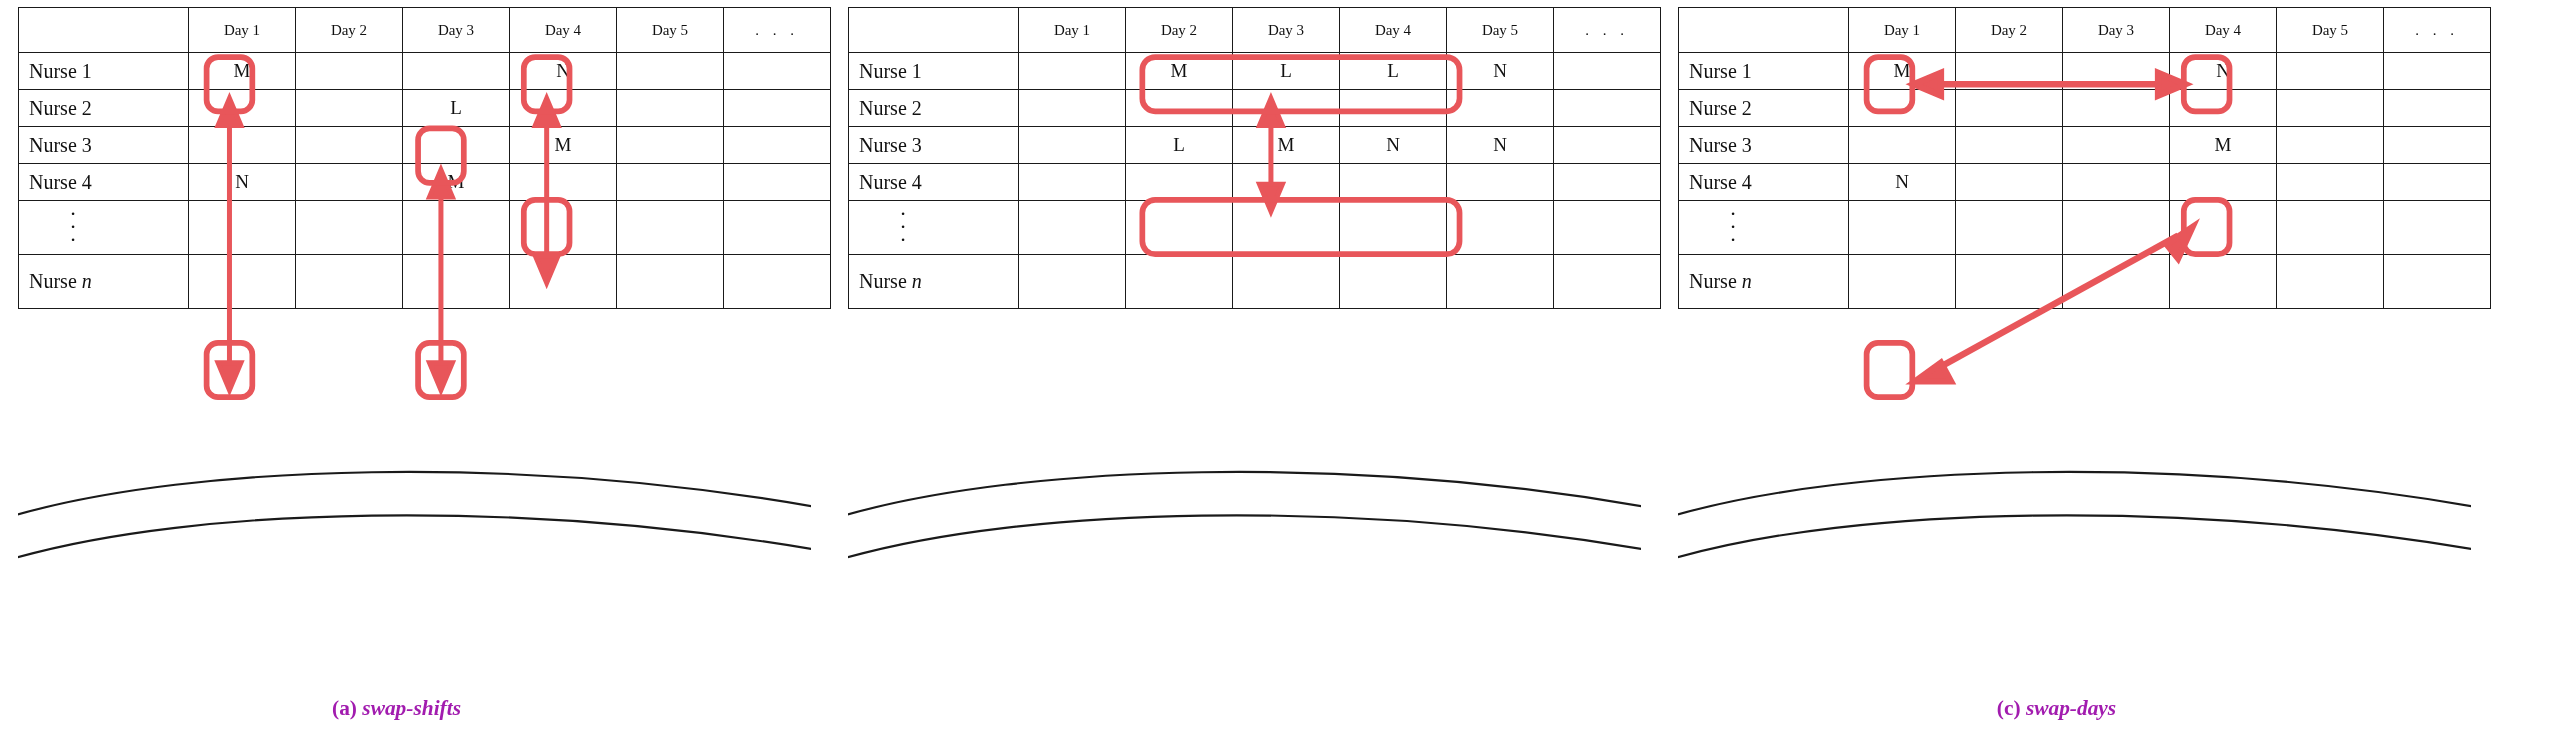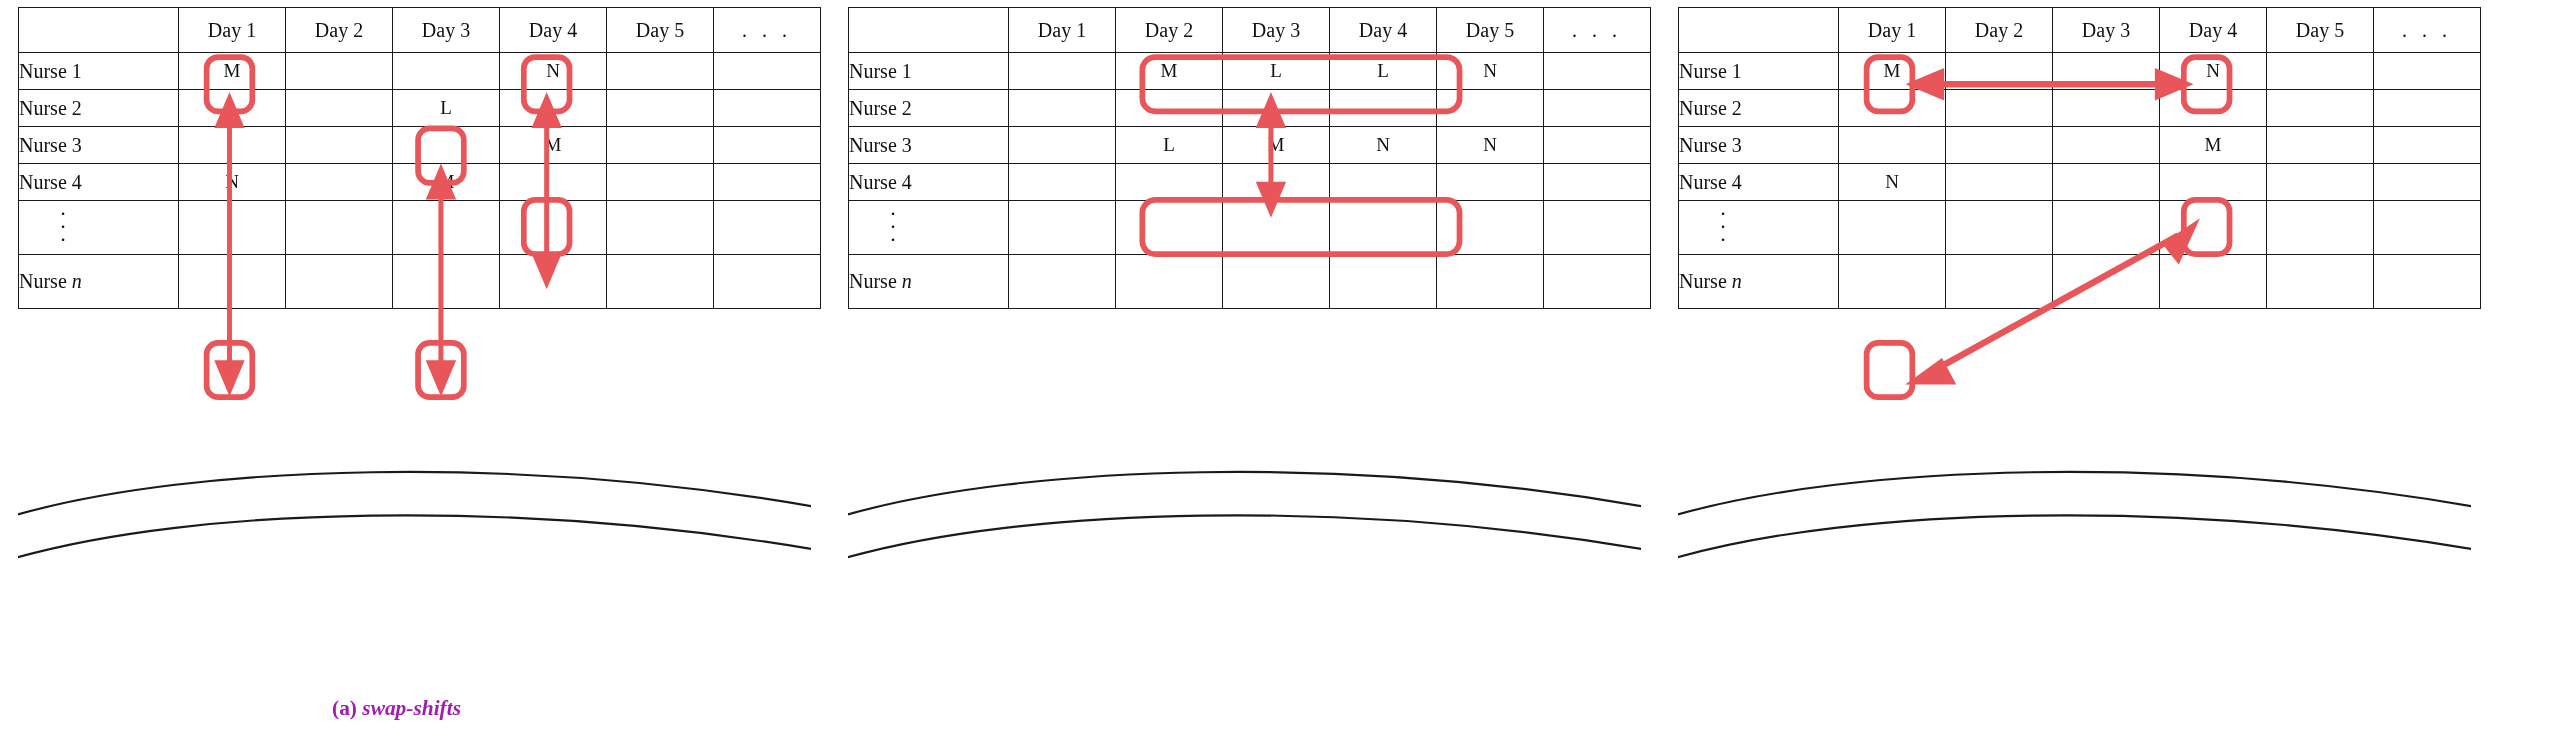--- a/index.html
+++ b/index.html
@@ -46,27 +46,27 @@
     text-align:center;
     vertical-align:middle;
     font-size:19px;
     color:#111;
     position:relative;
   }
   .grid tr.hdr td{ height:44px; }
   .grid td.namecol{
     width:159px;
     text-align:left;
-    padding-left:0;
+    padding-left:10px;
     font-size:20px;
     white-space:nowrap;
   }
   .grid td.daycol{ width:106px; }
   .grid td.dotscol{ width:106px; }
-  .grid tr.hdr td{ font-size:20px; }
+  .grid tr.hdr td{ font-size:15px; }
   .grid tr.thickbottom td{ border-bottom-width:1.9px; }
   .grid td.hdots{ letter-spacing:5px; font-size:21.4px; }
 
   .italic-n{ font-style:italic; }
 
   
   .vdots{
     display:block;
     line-height:0.62;
     font-size:21.4px;
@@ -458,16 +458,20 @@
             <rect x="264" y="70" width="64" height="76" rx="16" ry="16"></rect>
             <rect x="708" y="70" width="64" height="76" rx="16" ry="16"></rect>
             <rect x="708" y="270" width="64" height="76" rx="16" ry="16"></rect>
             <rect x="264" y="470" width="64" height="76" rx="16" ry="16"></rect>
           </g>
         </svg>
       </div>
 
     </div>
 
+    <div class="caption">
+      <span>(c) </span>
+      <span class="cap-em">swap-days</span>
+    </div>
   </div>
 
 </div>
 
 
 </body></html>

